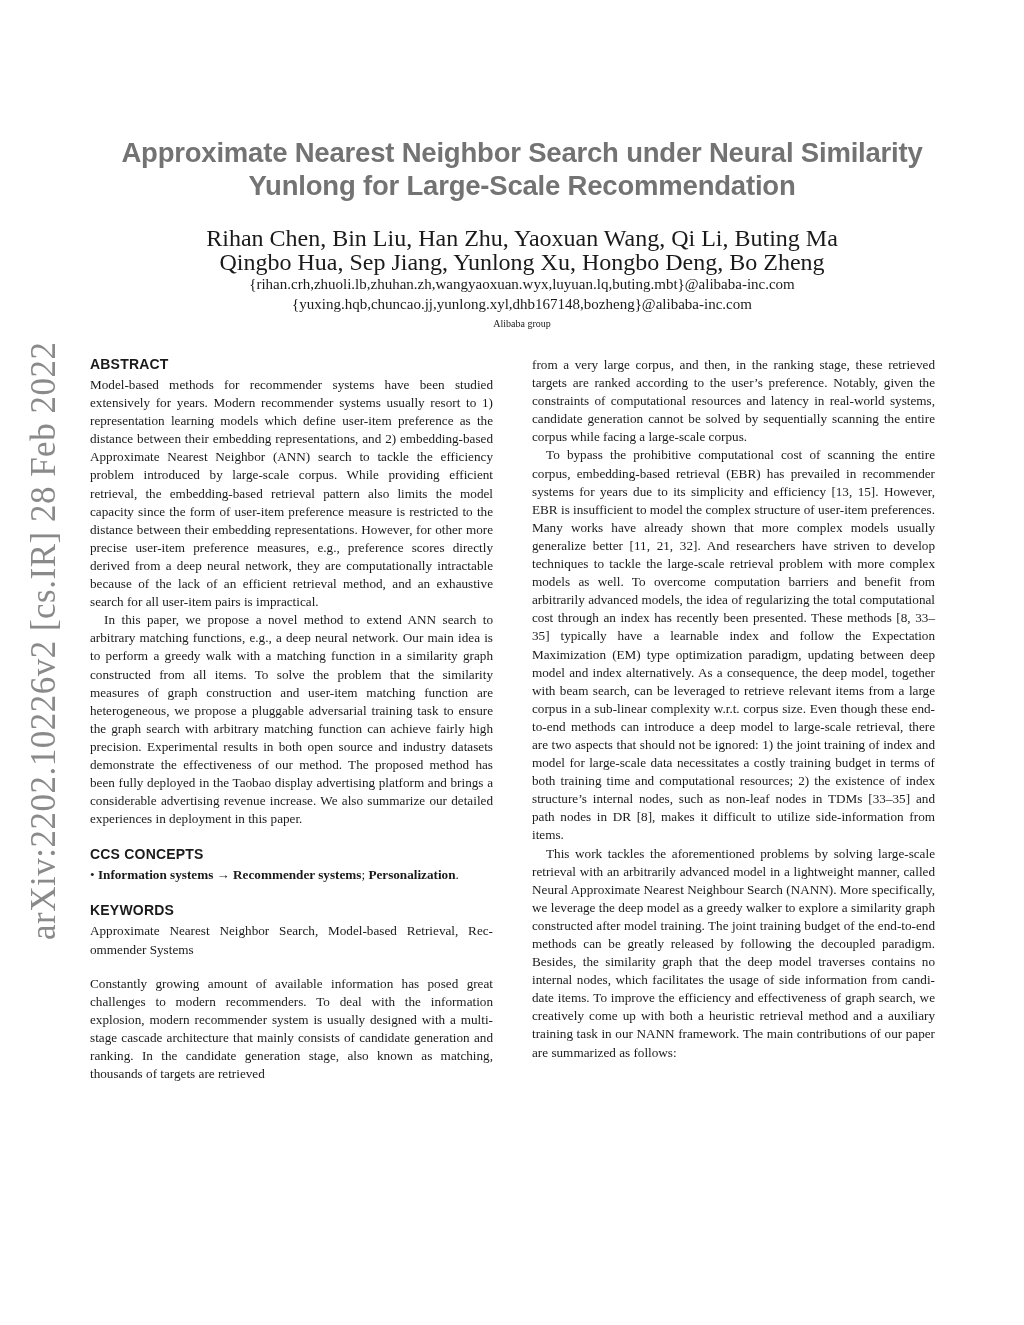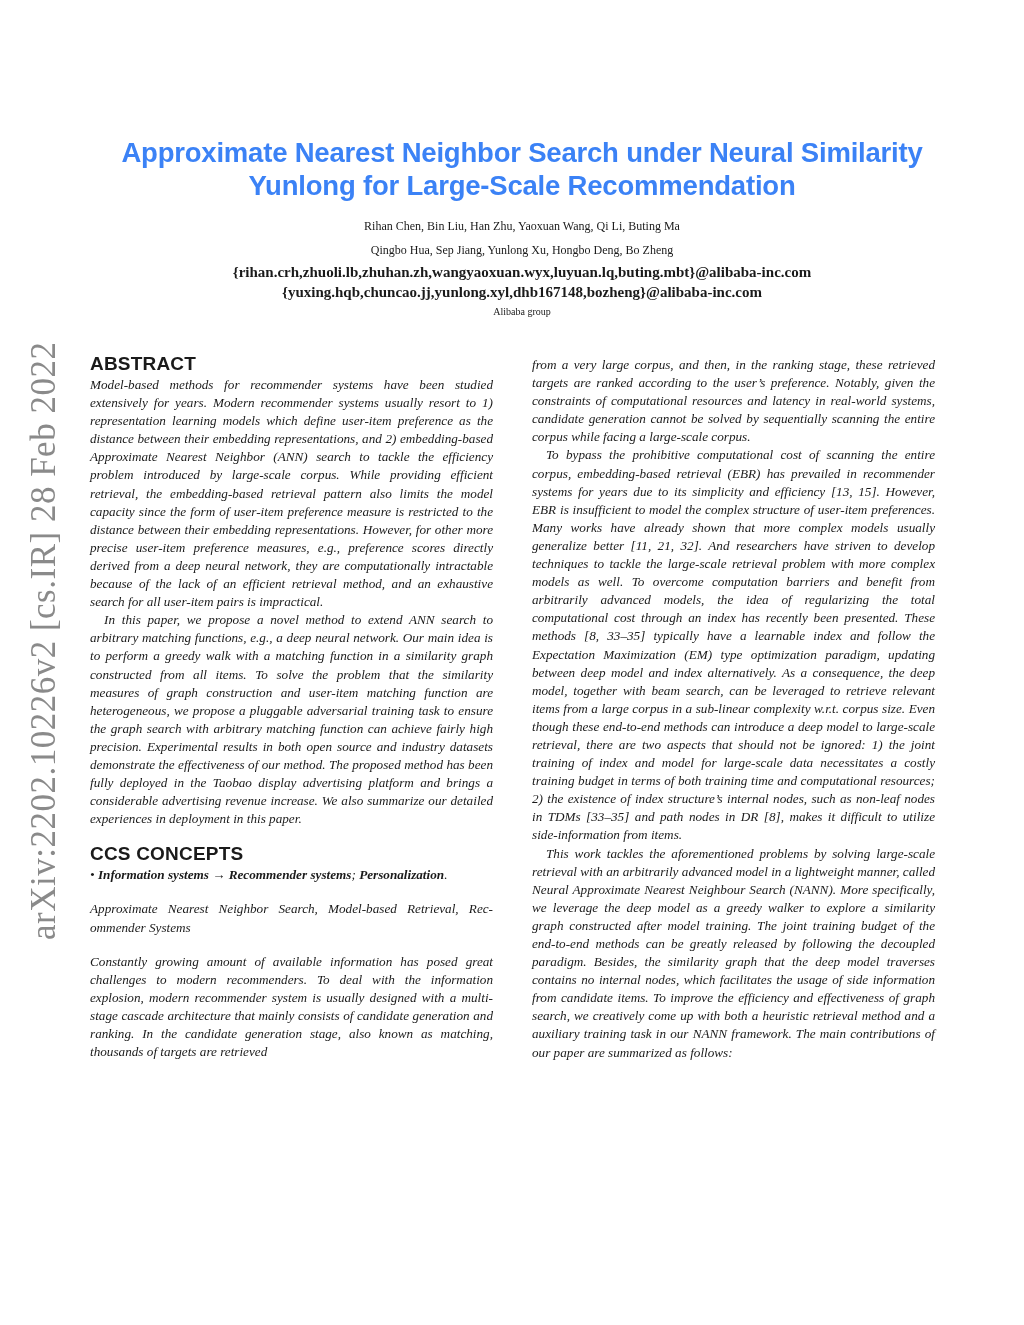--- a/index.html
+++ b/index.html
@@ -28,58 +28,57 @@
     left: 60px;
     top: 136px;
     width: 924px;
     text-align: center;
   }
   .title {
     font-family: "Liberation Sans", "DejaVu Sans", sans-serif;
     font-weight: bold;
     font-size: 27.5px;
     line-height: 33px;
-    color: #3b82f6;
+    color: #737373;
     letter-spacing: -0.2px;
   }
   .authors {
-    margin-top: 12px;
-    font-size: 12px;
+    margin-top: 24px;
+    font-size: 24px;
     line-height: 24px;
   }
   .emails {
     font-size: 15px;
     line-height: 20px;
-    font-weight: bold;
   }
   .affil {
     font-size: 10px;
     line-height: 20px;
   }
   .col {
     position: absolute;
     top: 354px;
     width: 403px;
     font-size: 13.2px;
     line-height: 18.1px;
     text-align: justify;
     hyphens: manual;
   }
   .col.left { left: 90px; }
   .col.right { left: 532px; top: 356px; }
   .section-head {
     font-family: "Liberation Sans", "DejaVu Sans", sans-serif;
     font-weight: bold;
-    font-size: 19px;
+    font-size: 14px;
     line-height: 20px;
     letter-spacing: 0.2px;
     margin-bottom: 2px;
   }
   .section-head .num { margin-right: 16px; }
-  p.para { text-indent: 0; font-style: italic; }
+  p.para { text-indent: 0; }
   p.para.indent { text-indent: 14px; }
   .gap-m { height: 16px; }
   .ccs b { font-weight: bold; }
   .ccs .bullet { font-weight: normal; }
 </style>
 </head>
 <body>
 
 <div class="arxiv-stamp">arXiv:2202.10226v2  [cs.IR]  28 Feb 2022</div>
 
@@ -108,20 +107,21 @@
   <div class="section-head">CCS CONCEPTS</div>
   <p class="para ccs">
     <span class="bullet">•</span>
     <b>Information systems</b>
     <span>→</span>
     <b>Recommender systems</b><span>;</span>
     <b>Personal­ization</b><span>.</span>
   </p>
 
   <div class="gap-m"></div>
+  <div class="section-head">KEYWORDS</div>
   <p class="para">Approximate Nearest Neighbor Search, Model-based Retrieval, Rec­ommender Systems</p>
 
   <div class="gap-m"></div>
   <p class="para">Constantly growing amount of available information has posed great challenges to modern recommenders. To deal with the in­formation explosion, modern recommender system is usually de­signed with a multi-stage cascade architecture that mainly consists of candidate generation and ranking. In the candidate generation stage, also known as matching, thousands of targets are retrieved</p>
 </div>
 
 <div class="col right">
   <p class="para">from a very large corpus, and then, in the ranking stage, these retrieved targets are ranked according to the user’s preference. No­tably, given the constraints of computational resources and latency in real-world systems, candidate generation cannot be solved by sequentially scanning the entire corpus while facing a large-scale corpus.</p>
   <p class="para indent">To bypass the prohibitive computational cost of scanning the en­tire corpus, embedding-based retrieval (EBR) has prevailed in recom­mender systems for years due to its simplicity and efficiency [13, 15]. However, EBR is insufficient to model the complex structure of user-item preferences. Many works have already shown that more com­plex models usually generalize better [11, 21, 32]. And researchers have striven to develop techniques to tackle the large-scale retrieval problem with more complex models as well. To overcome compu­tation barriers and benefit from arbitrarily advanced models, the idea of regularizing the total computational cost through an index has recently been presented. These methods [8, 33–35] typically have a learnable index and follow the Expectation Maximization (EM) type optimization paradigm, updating between deep model and index alternatively. As a consequence, the deep model, together with beam search, can be leveraged to retrieve relevant items from a large corpus in a sub-linear complexity w.r.t. corpus size. Even though these end-to-end methods can introduce a deep model to large-scale retrieval, there are two aspects that should not be ig­nored: 1) the joint training of index and model for large-scale data necessitates a costly training budget in terms of both training time and computational resources; 2) the existence of index structure’s internal nodes, such as non-leaf nodes in TDMs [33–35] and path nodes in DR [8], makes it difficult to utilize side-information from items.</p>
   <p class="para indent">This work tackles the aforementioned problems by solving large-scale retrieval with an arbitrarily advanced model in a lightweight manner, called Neural Approximate Nearest Neighbour Search (NANN). More specifically, we leverage the deep model as a greedy walker to explore a similarity graph constructed after model train­ing. The joint training budget of the end-to-end methods can be greatly released by following the decoupled paradigm. Besides, the similarity graph that the deep model traverses contains no internal nodes, which facilitates the usage of side information from candi­date items. To improve the efficiency and effectiveness of graph search, we creatively come up with both a heuristic retrieval method and a auxiliary training task in our NANN framework. The main contributions of our paper are summarized as follows:</p>

